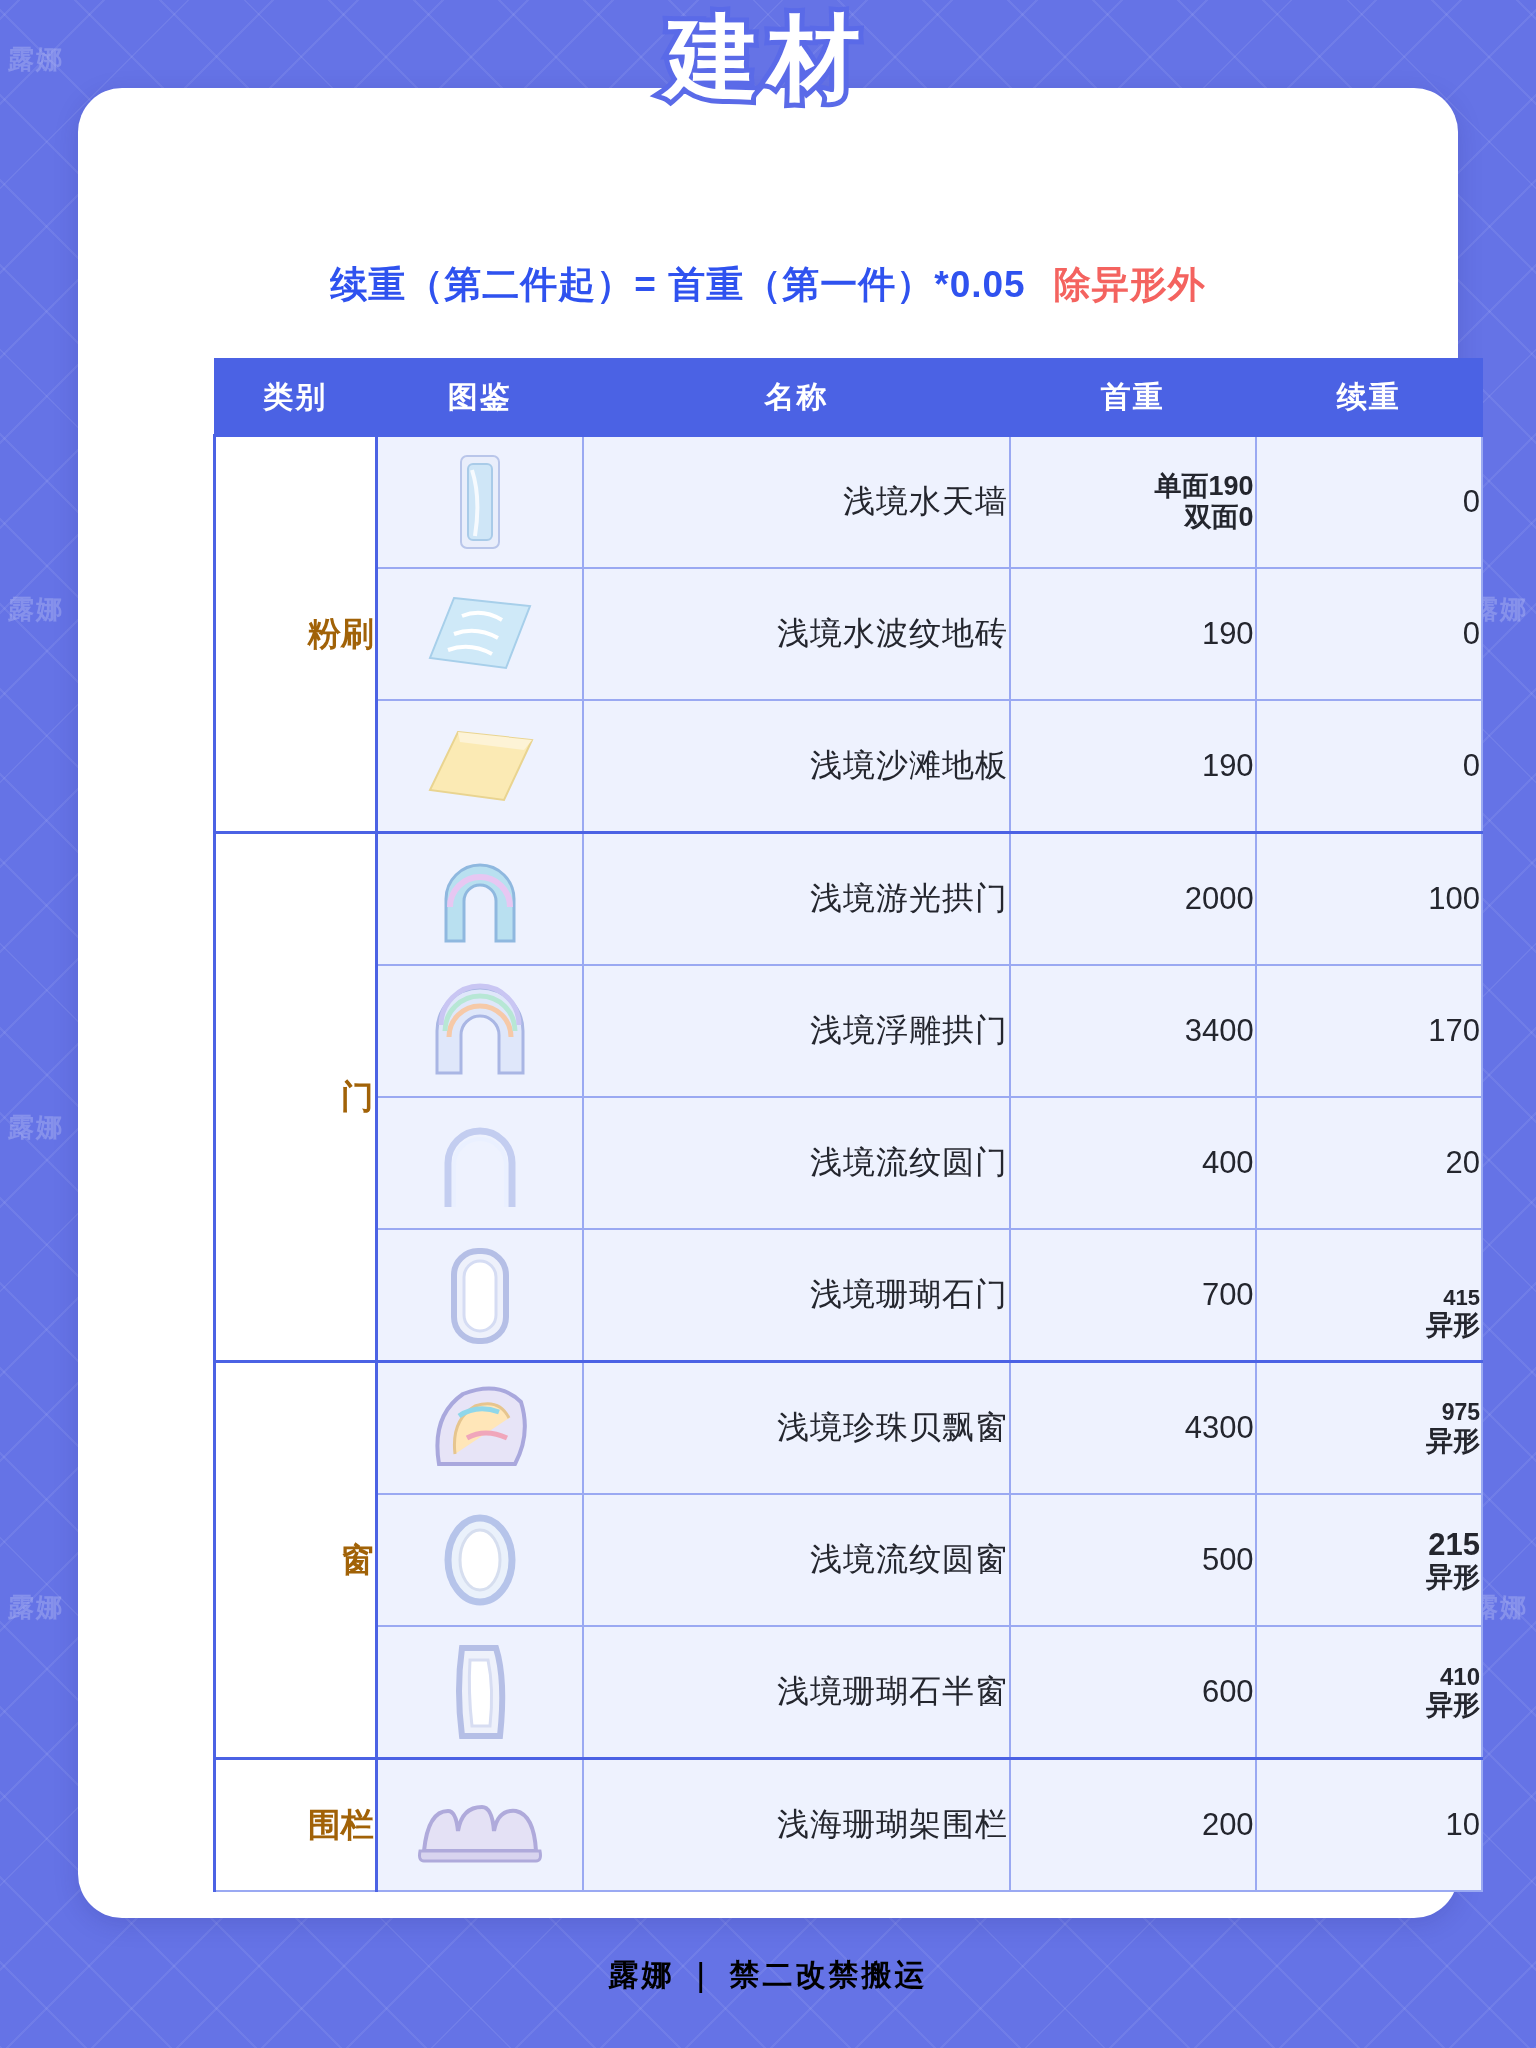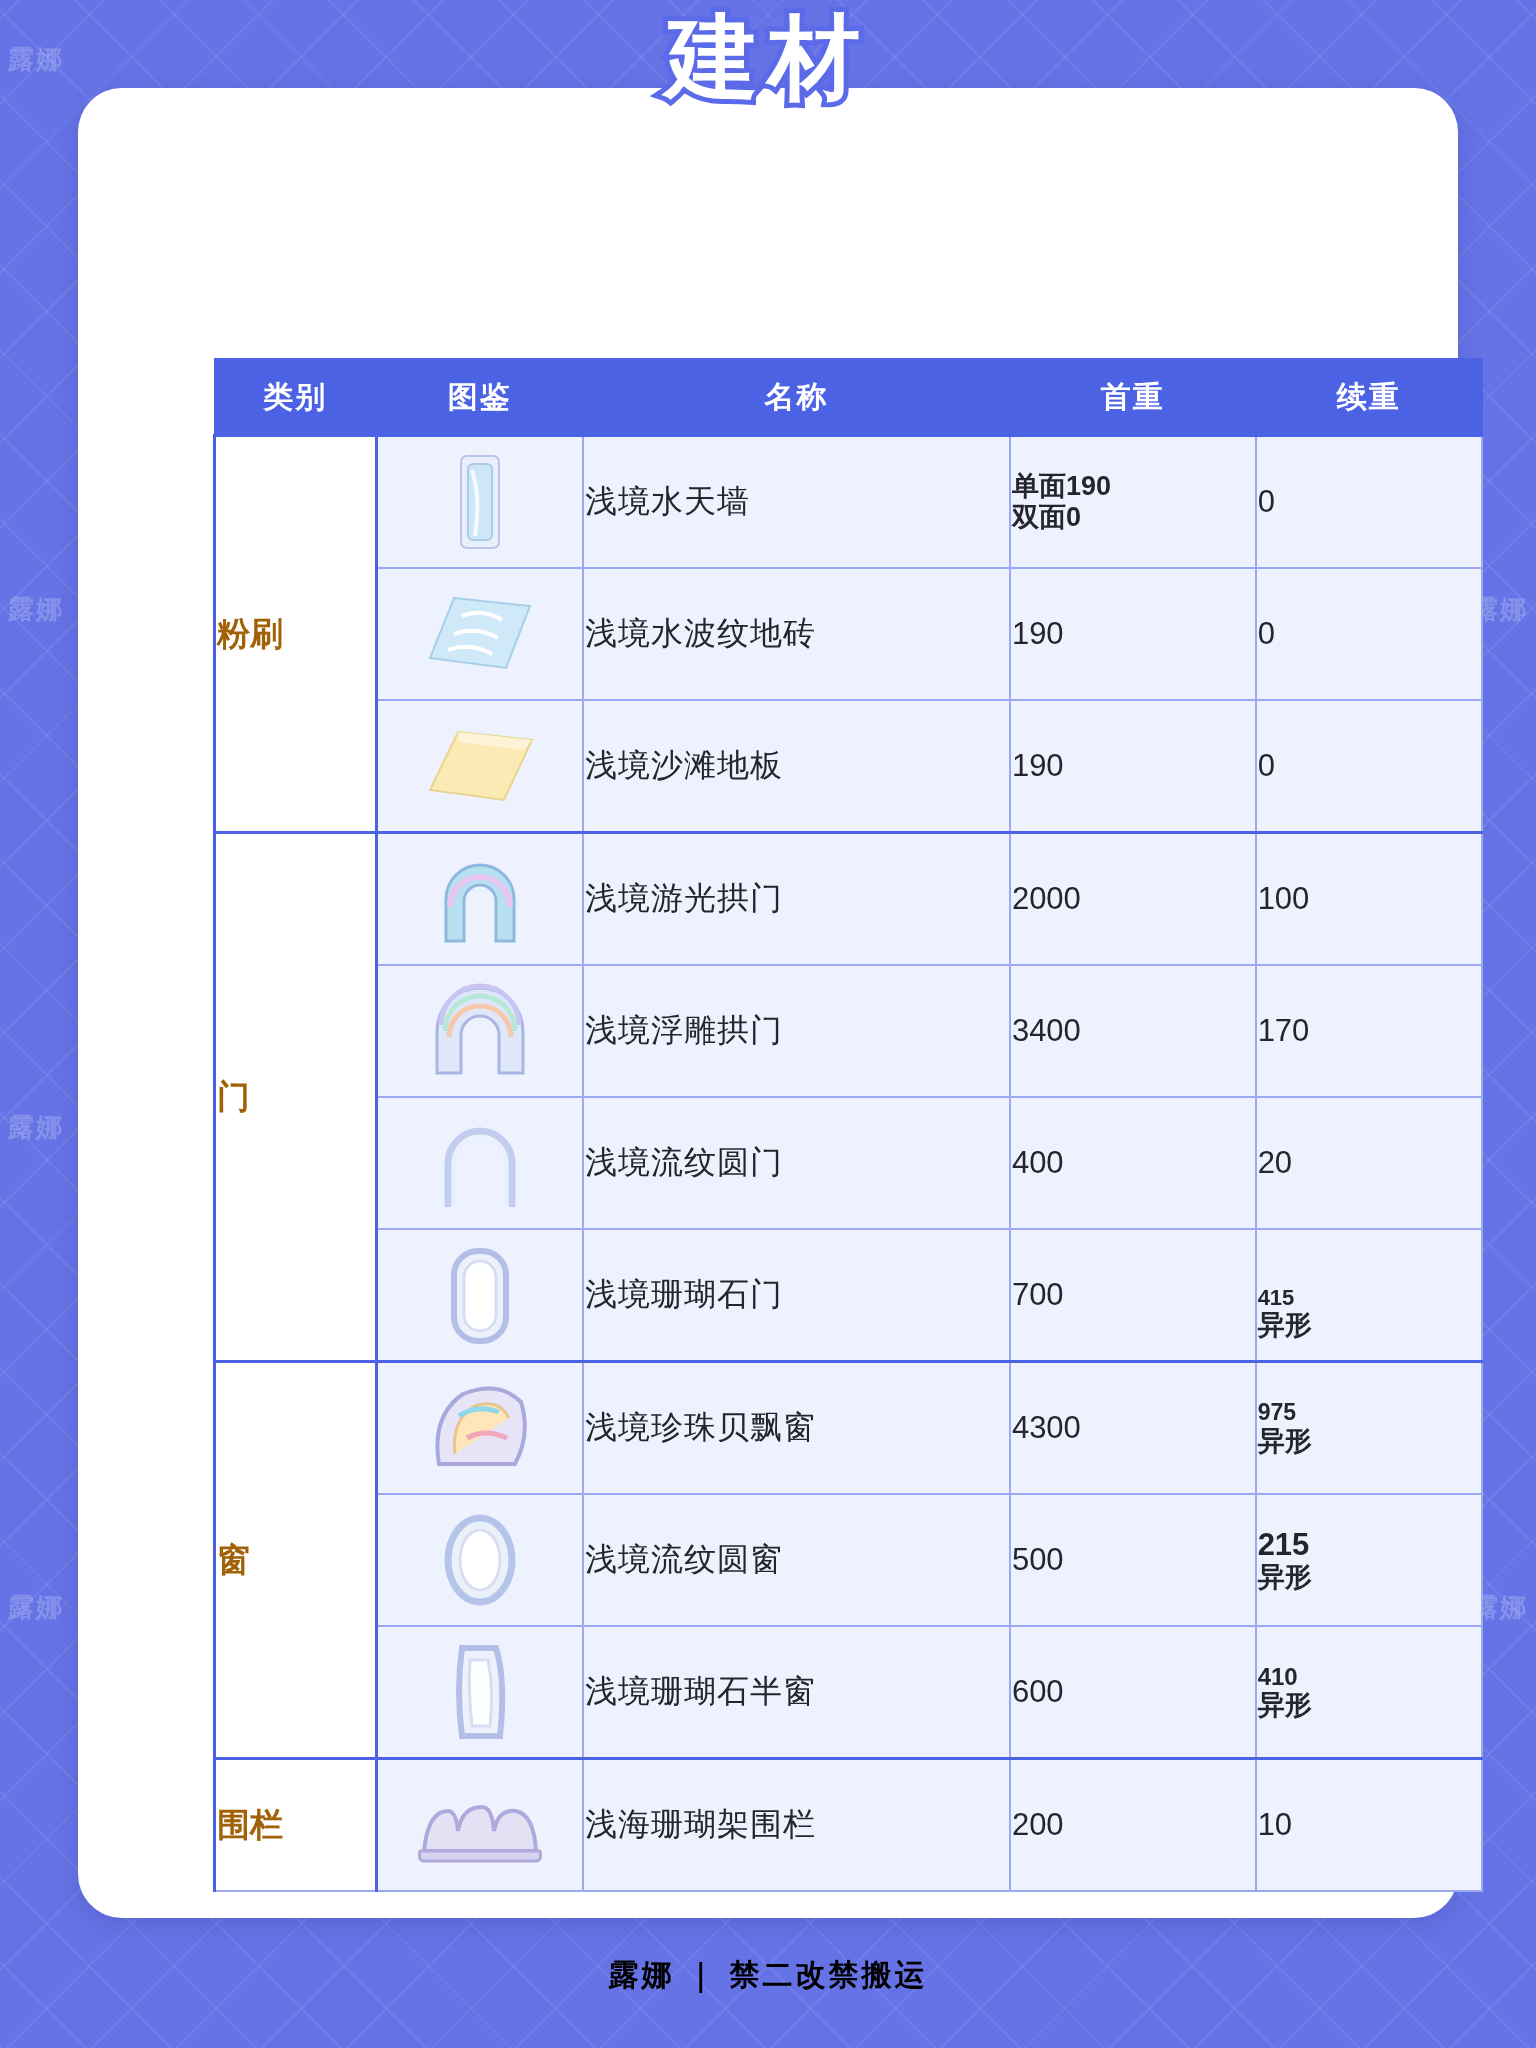--- a/index.html
+++ b/index.html
@@ -88,21 +88,21 @@
     background: #4b62e4;
     color: #ffffff;
     font-size: 30px;
     font-weight: bold;
     height: 72px;
     border: 2px solid #4b62e4;
     letter-spacing: 2px;
   }
   td {
     border: 2px solid #9aa9f2;
-    text-align: left;
+    text-align: right;
     font-size: 30px;
     color: #24262e;
     background: #eef2fe;
     height: 118px;
   }
   td.cat {
     font-size: 33px;
     font-weight: bold;
     color: #a16207;
     background: #ffffff;
@@ -153,20 +153,23 @@
 
 <div class="watermark" style="left:8px; top:42px;">露娜</div>
 <div class="watermark" style="left:8px; top:592px;">露娜</div>
 <div class="watermark" style="left:8px; top:1110px;">露娜</div>
 <div class="watermark" style="left:8px; top:1590px;">露娜</div>
 <div class="watermark" style="right:8px; top:592px;">露娜</div>
 <div class="watermark" style="right:8px; top:1590px;">露娜</div>
 
 <div class="card">
 
+  <div class="subtitle">
+    <span>续重（第二件起）= 首重（第一件）*0.05</span><span class="note">除异形外</span>
+  </div>
 
   <table>
     <colgroup>
       <col class="c1">
         <col class="c2">
         <col class="c3">
         <col class="c4">
         <col class="c5">
     </colgroup>
     <thead>

